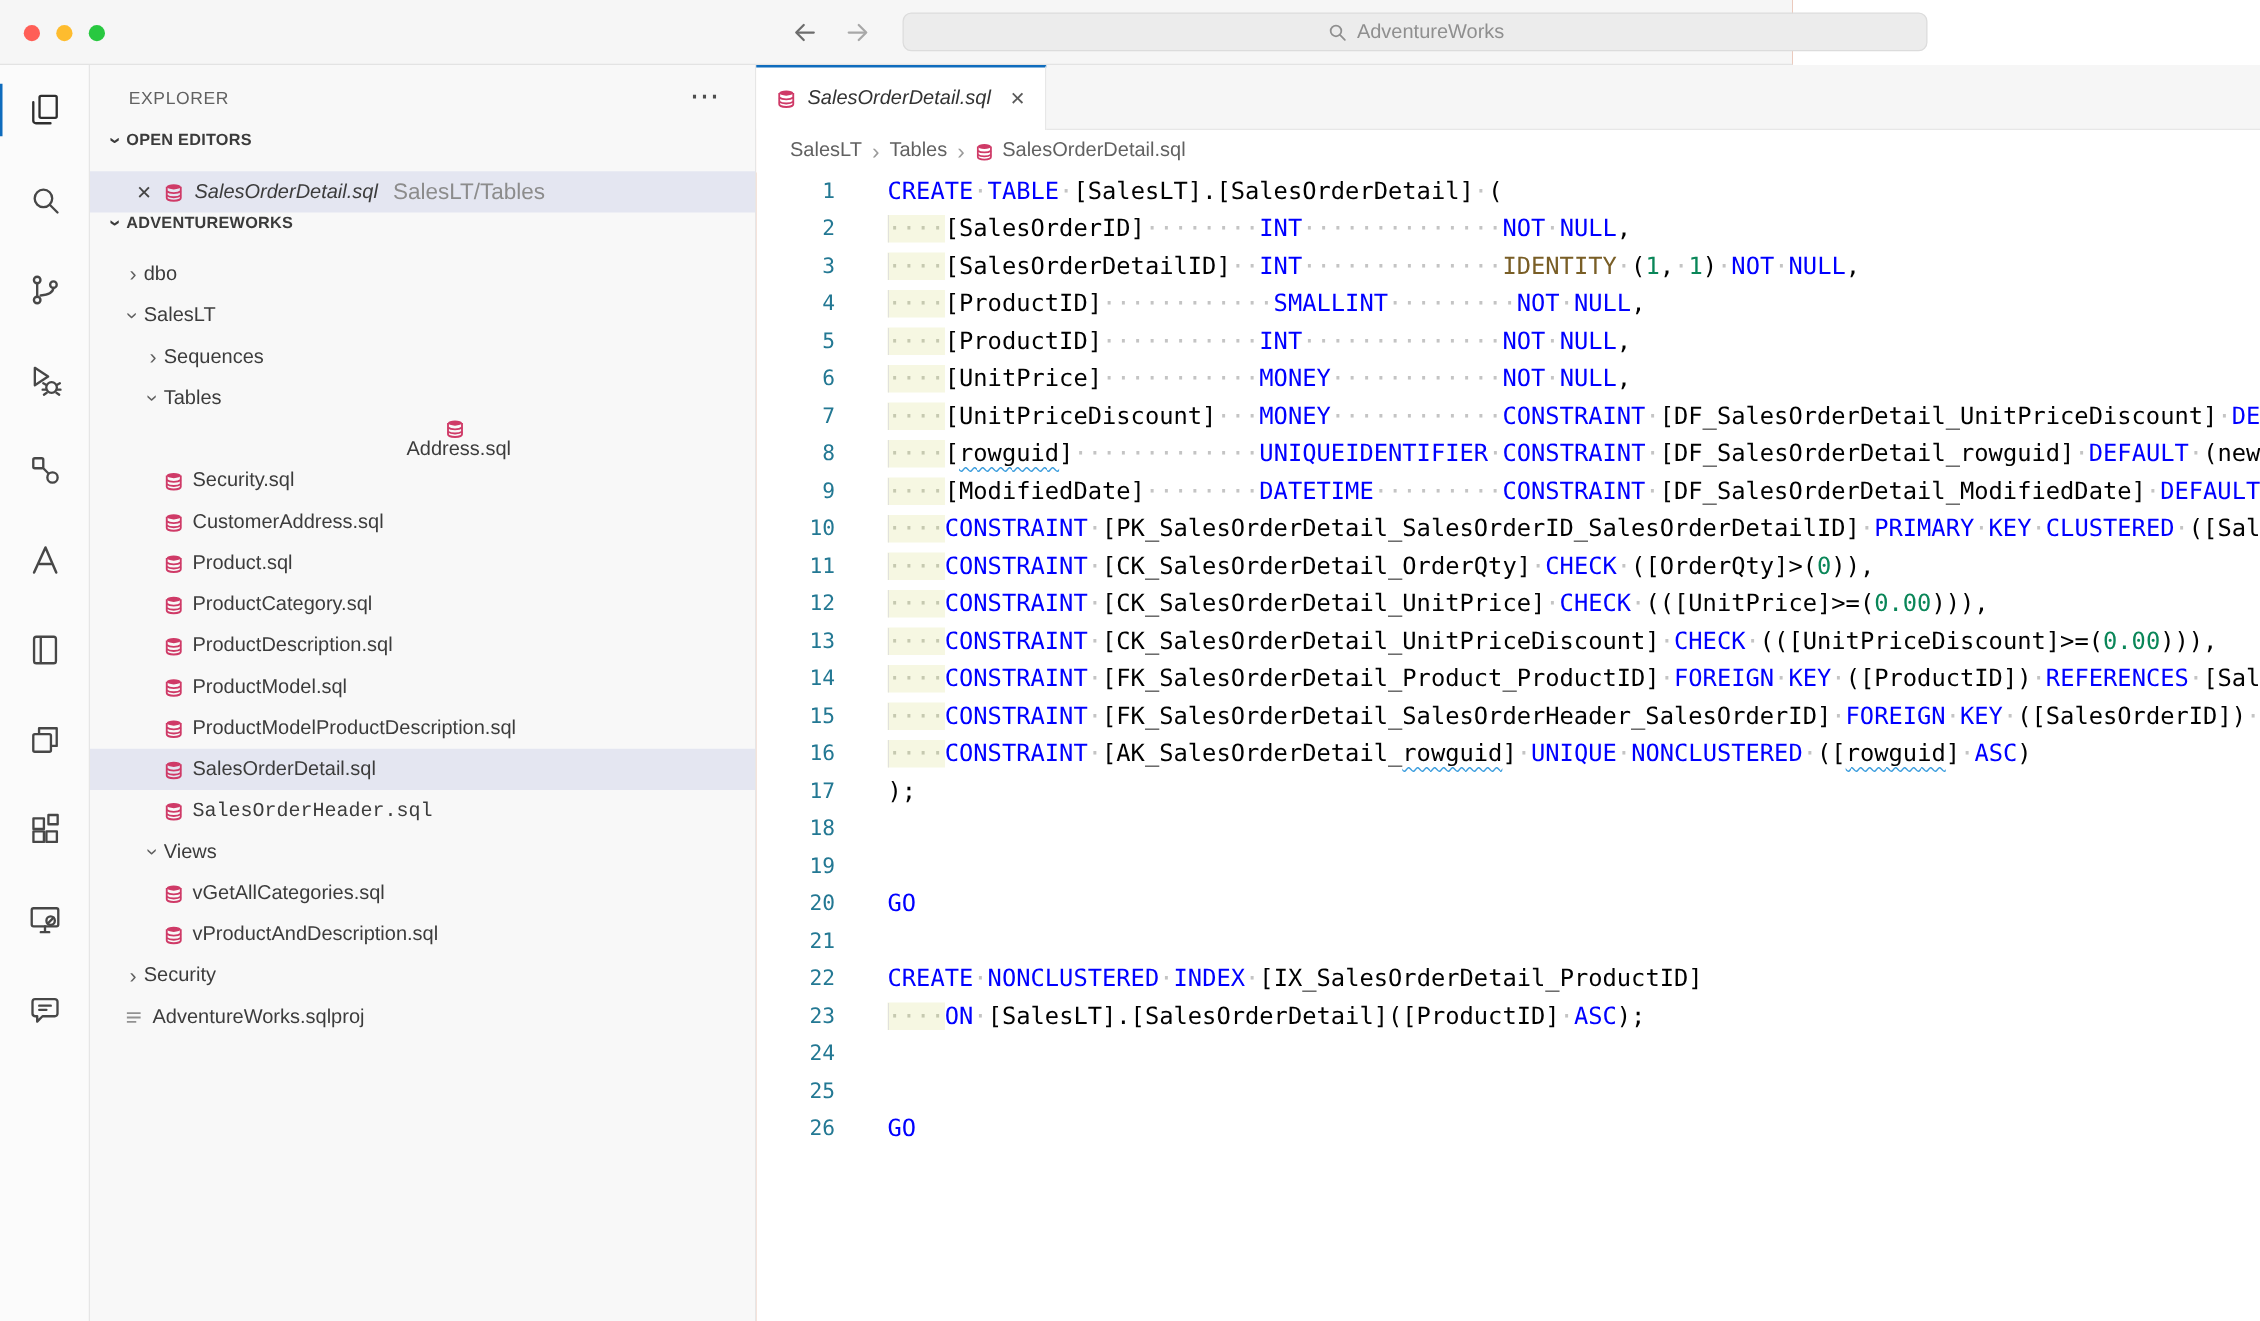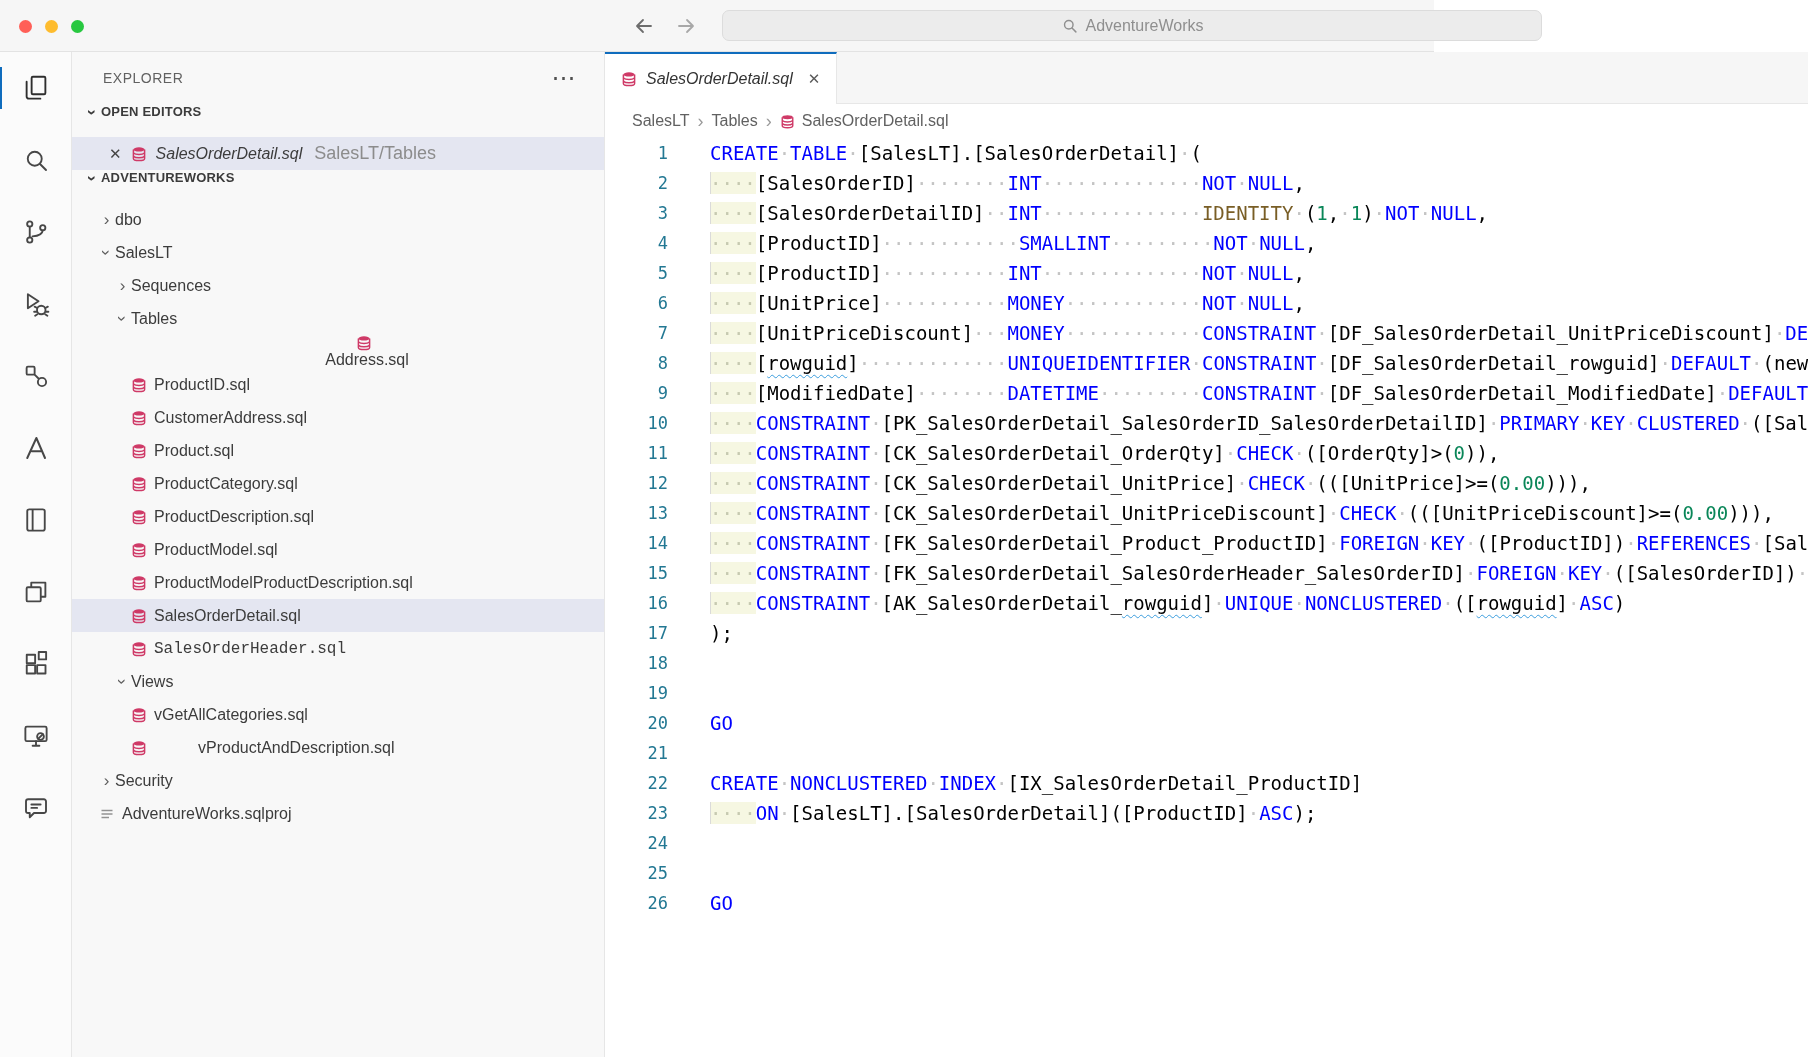--- a/index.html
+++ b/index.html
@@ -238,21 +238,21 @@
               <path d="M2.4 7c1.2 1 3.2 1.5 5.6 1.5S12.4 8 13.6 7M2.4 10.3c1.2 1 3.2 1.5 5.6 1.5s4.4-.5 5.6-1.5" fill="none" stroke="#cf3a67" stroke-width="1.5"></path>
             </svg>
             <span class="tree-label">Address.sql</span>
           </div>
           <div class="tree-row" style="padding-left: 58px;">
             <svg class="fileicon" width="16" height="16" viewBox="0 0 16 16">
               <ellipse cx="8" cy="3.4" rx="5.6" ry="2.1" fill="#cf3a67"></ellipse>
               <path d="M2.4 3.4v9c0 1.2 2.5 2.2 5.6 2.2s5.6-1 5.6-2.2v-9" fill="none" stroke="#cf3a67" stroke-width="1.5"></path>
               <path d="M2.4 7c1.2 1 3.2 1.5 5.6 1.5S12.4 8 13.6 7M2.4 10.3c1.2 1 3.2 1.5 5.6 1.5s4.4-.5 5.6-1.5" fill="none" stroke="#cf3a67" stroke-width="1.5"></path>
             </svg>
-            <span class="tree-label">ProductID.sql</span>
+            <span class="tree-label">Security.sql</span>
           </div>
           <div class="tree-row" style="padding-left: 58px;">
             <svg class="fileicon" width="16" height="16" viewBox="0 0 16 16">
               <ellipse cx="8" cy="3.4" rx="5.6" ry="2.1" fill="#cf3a67"></ellipse>
               <path d="M2.4 3.4v9c0 1.2 2.5 2.2 5.6 2.2s5.6-1 5.6-2.2v-9" fill="none" stroke="#cf3a67" stroke-width="1.5"></path>
               <path d="M2.4 7c1.2 1 3.2 1.5 5.6 1.5S12.4 8 13.6 7M2.4 10.3c1.2 1 3.2 1.5 5.6 1.5s4.4-.5 5.6-1.5" fill="none" stroke="#cf3a67" stroke-width="1.5"></path>
             </svg>
             <span class="tree-label">CustomerAddress.sql</span>
           </div>
           <div class="tree-row" style="padding-left: 58px;">
@@ -316,21 +316,21 @@
             <span class="tree-label">Views</span>
           </div>
           <div class="tree-row" style="padding-left: 58px;">
             <svg class="fileicon" width="16" height="16" viewBox="0 0 16 16">
               <ellipse cx="8" cy="3.4" rx="5.6" ry="2.1" fill="#cf3a67"></ellipse>
               <path d="M2.4 3.4v9c0 1.2 2.5 2.2 5.6 2.2s5.6-1 5.6-2.2v-9" fill="none" stroke="#cf3a67" stroke-width="1.5"></path>
               <path d="M2.4 7c1.2 1 3.2 1.5 5.6 1.5S12.4 8 13.6 7M2.4 10.3c1.2 1 3.2 1.5 5.6 1.5s4.4-.5 5.6-1.5" fill="none" stroke="#cf3a67" stroke-width="1.5"></path>
             </svg>
             <span class="tree-label">vGetAllCategories.sql</span>
           </div>
-          <div class="tree-row" style="padding-left: 58px; gap: 44px;">
+          <div class="tree-row" style="padding-left: 58px;">
             <svg class="fileicon" width="16" height="16" viewBox="0 0 16 16">
               <ellipse cx="8" cy="3.4" rx="5.6" ry="2.1" fill="#cf3a67"></ellipse>
               <path d="M2.4 3.4v9c0 1.2 2.5 2.2 5.6 2.2s5.6-1 5.6-2.2v-9" fill="none" stroke="#cf3a67" stroke-width="1.5"></path>
               <path d="M2.4 7c1.2 1 3.2 1.5 5.6 1.5S12.4 8 13.6 7M2.4 10.3c1.2 1 3.2 1.5 5.6 1.5s4.4-.5 5.6-1.5" fill="none" stroke="#cf3a67" stroke-width="1.5"></path>
             </svg>
             <span class="tree-label">vProductAndDescription.sql</span>
           </div>
           <div class="tree-row" style="padding-left: 26px;">
             <span class="twistie">›</span>
             <span class="tree-label">Security</span>

